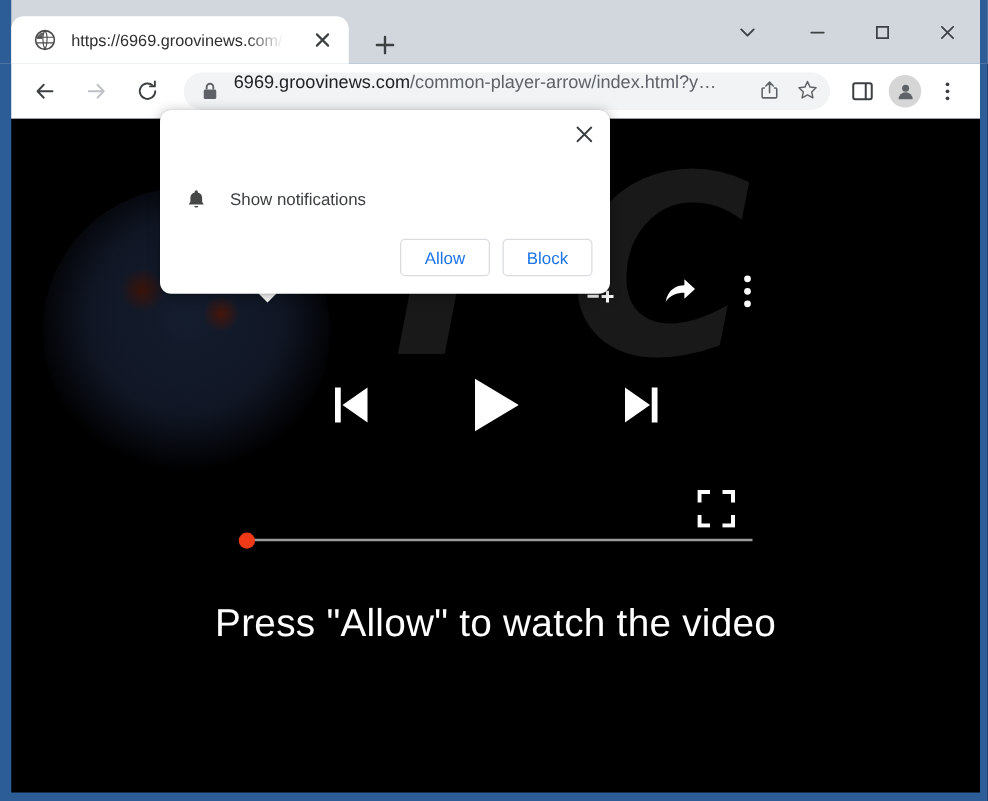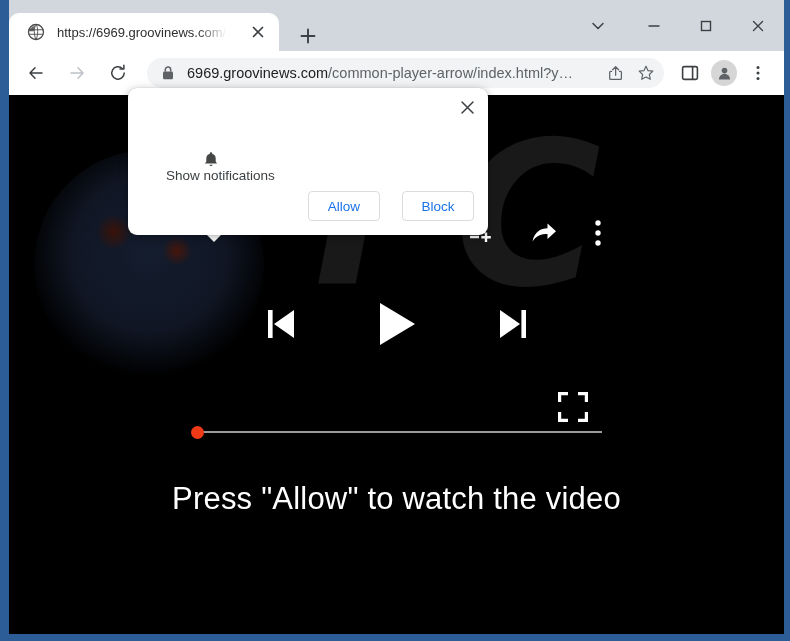--- a/index.html
+++ b/index.html
@@ -75,21 +75,21 @@
     display:flex;align-items:center;
   }
   .nav-btn{
     width:30px;height:30px;margin-left:11px;flex:none;
     display:flex;align-items:center;justify-content:center;cursor:pointer;
   }
   #back-button{margin-left:12px;}
   #omnibox{
     flex:1;height:30px;margin-left:14px;margin-right:8px;
     background:#f1f3f4;border-radius:16px;
-    display:flex;align-items:center;
+    display:flex;
     min-width:0;
   }
   #site-lock-icon{margin-left:14px;flex:none;display:flex;align-items:center;}
   #omnibox-url{
     margin-left:12px;font-size:14.5px;color:#5f6368;
     white-space:nowrap;overflow:hidden;
     flex:1;min-width:0;
   }
   #omnibox-url b{color:#202124;font-weight:400;}
   .omni-action{
@@ -208,29 +208,29 @@
   #dialog-close-button{
     position:absolute;right:10px;top:8px;width:22px;height:22px;
     display:flex;align-items:center;justify-content:center;cursor:pointer;
   }
   #dialog-title{
     position:absolute;left:20px;top:32px;
     font-size:15.5px;color:#202124;
   }
   #dialog-permission-row{
     position:absolute;left:20px;top:62px;
-    display:flex;align-items:center;flex-direction:column;
+    display:flex;align-items:center;
   }
   #bell-icon{width:18px;height:18px;display:flex;align-items:center;justify-content:center;}
   #dialog-permission-label{
     margin-left:18px;font-size:13.5px;color:#3c4043;
   }
   #dialog-buttons{
     position:absolute;right:14px;bottom:14px;
-    display:flex;gap:22px;
+    display:flex;gap:10px;
   }
   .dlg-btn{
     min-width:72px;height:30px;
     border:1px solid #dadce0;border-radius:4px;
     background:#fff;color:#1a73e8;
     font-size:13.5px;font-family:"Liberation Sans", sans-serif;
     cursor:pointer;
     display:flex;align-items:center;justify-content:center;
     padding:0 14px;
   }

